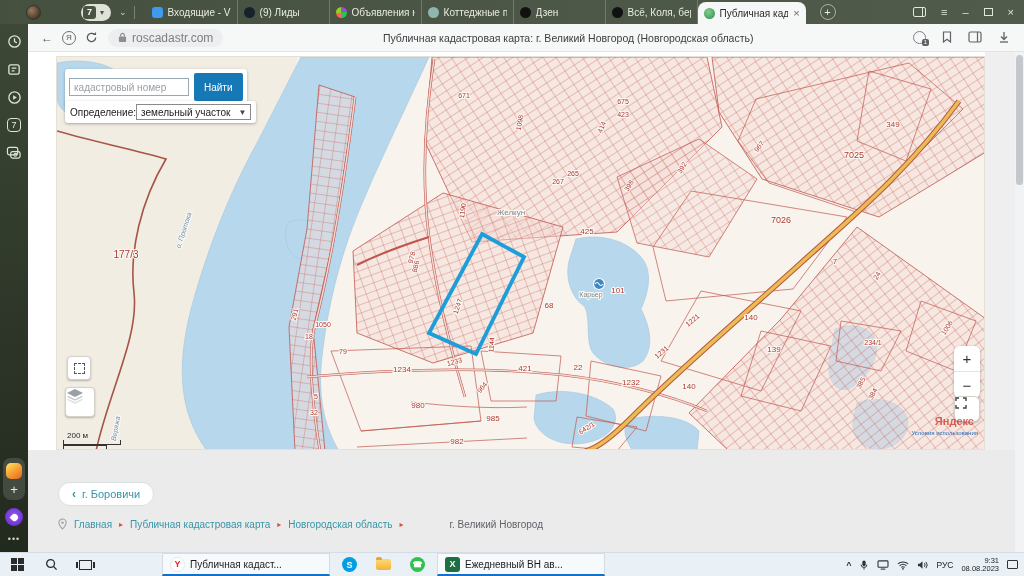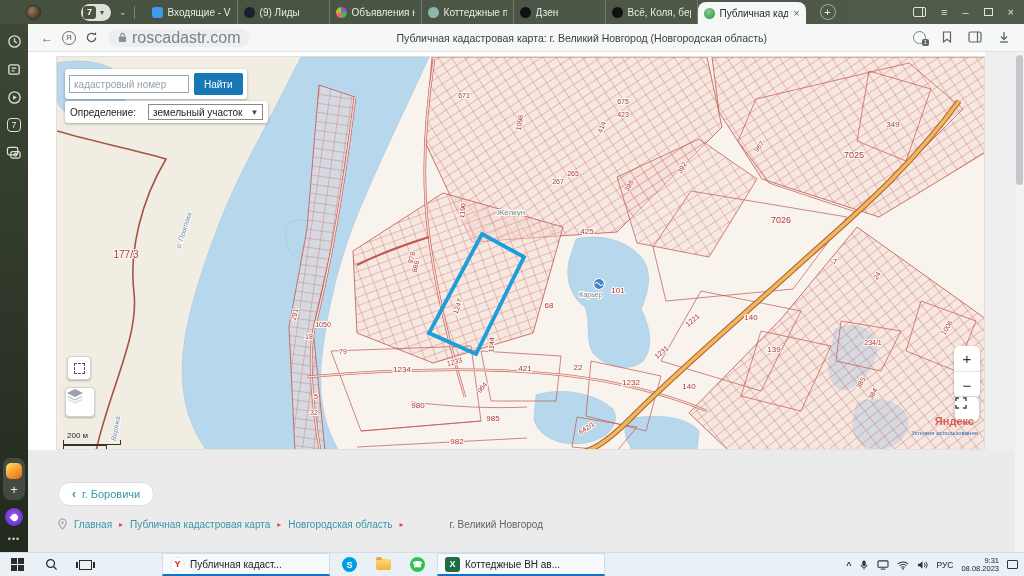--- a/index.html
+++ b/index.html
@@ -46,21 +46,21 @@
   .panels-ic::after{content:"";position:absolute;right:2px;top:0;bottom:0;width:1.2px;background:#e3e6dd;}
 
   
   .toolbar{position:absolute;left:28px;top:24px;width:996px;height:28px;background:#f6f7f7;
     border-bottom:1px solid #e2e3e3;display:flex;align-items:center;color:#54575b;}
   .tb-ic{width:22px;display:flex;align-items:center;justify-content:center;font-size:12px;color:#55585c;flex:none;}
   .ya-circle{width:14px;height:14px;border:1.2px solid #6b6e72;border-radius:50%;
     font-size:8px;display:flex;align-items:center;justify-content:center;color:#55585c;}
   .urlchip{display:flex;align-items:center;gap:5px;background:#eceeef;border-radius:12px;
     height:18px;padding:0 10px;margin-left:6px;flex:none;}
-  .urlchip .url{font-size:16px;color:#7d8186;}
+  .urlchip .url{font-size:12px;color:#7d8186;}
   .page-title{flex:1;text-align:center;font-size:10.5px;color:#3c4043;white-space:nowrap;overflow:hidden;}
   .tb-right{display:flex;align-items:center;gap:16px;margin-right:14px;flex:none;}
   .blocker{position:relative;width:13px;height:13px;border:1.3px solid #7d8186;border-radius:50%;}
   .blocker .badge{position:absolute;right:-4px;bottom:-3px;background:#5f6368;color:#fff;
     font-size:6px;border-radius:2px;padding:0 2px;line-height:7px;}
 
   
   .sidebar{position:absolute;left:0;top:24px;width:28px;height:528px;
     background:linear-gradient(180deg,#3d4836,#2c3527 60%,#222a1e);display:flex;flex-direction:column;align-items:center;}
   .sb-ic{width:22px;height:22px;margin-top:6px;display:flex;align-items:center;justify-content:center;}
@@ -91,24 +91,24 @@
   .ml{fill:#ad3a31;paint-order:stroke;stroke:#fdf9f5;stroke-width:2px;text-anchor:middle;
     font-family:"Liberation Sans",sans-serif;}
   .ml.gray{fill:#80868b;}
   .ml.blue{fill:#6b8fae;font-style:italic;}
 
   .search-card{position:absolute;left:8px;top:12px;background:#fff;border-radius:3px;
     box-shadow:0 1px 3px rgba(0,0,0,.3);padding:4px;display:flex;align-items:center;gap:5px;}
   .search-input{width:120px;height:18px;border:1px solid #98a8b5;font-size:10px;padding:0 4px;
     font-family:"Liberation Sans",sans-serif;color:#333;}
   .search-input::placeholder{color:#9aa0a6;}
-  .search-btn{height:22px;background:#1678b5;color:#fff;border:none;border-radius:2px;
+  .search-btn{height:28px;background:#1678b5;color:#fff;border:none;border-radius:2px;
     font-size:10px;padding:0 10px;font-family:"Liberation Sans",sans-serif;}
   .filter-card{position:absolute;left:8px;top:44px;background:#fff;border-radius:3px;
-    box-shadow:0 1px 3px rgba(0,0,0,.3);padding:3px 5px;display:flex;align-items:center;gap:12px;font-size:10px;color:#222;}
+    box-shadow:0 1px 3px rgba(0,0,0,.3);padding:3px 5px;display:flex;align-items:center;gap:0;font-size:10px;color:#222;}
   .filter-select{display:flex;align-items:center;gap:8px;border:1px solid #8a8a8a;background:#fff;
     height:16px;padding:0 4px;font-size:10px;color:#222;}
   .filter-select .chev{font-size:8px;color:#444;}
 
   .map-btn{position:absolute;background:#fff;border:1px solid #d5d0c8;border-radius:4px;
     box-shadow:0 1px 2px rgba(0,0,0,.25);display:flex;align-items:center;justify-content:center;}
   .btn-measure{left:10px;top:299px;width:24px;height:24px;}
   .measure-ic{width:11px;height:11px;border:1.4px dashed #555;}
   .btn-layers{left:8px;top:330px;width:30px;height:30px;}
   .zoom-stack{position:absolute;left:897px;top:289px;width:26px;border-radius:6px;overflow:hidden;
@@ -552,21 +552,21 @@
         <div class="tk-app">
           <span class="folder-ic"></span>
 
         </div>
         <div class="tk-app">
           <span class="appic ic-whatsapp">☎</span>
 
         </div>
         <div class="tk-app active labeled">
           <span class="appic ic-excel">X</span>
-          <span class="applabel">Коттеджные ВН ав...</span>
+          <span class="applabel">Ежедневный ВН ав...</span>
         </div>
       </div>
     <div class="tray">
       <span class="tray-caret">^</span>
       <span class="tray-ic">
         <svg width="10" height="12" viewBox="0 0 12 13">
             <rect x="4" y="1" width="4" height="7" rx="2" fill="#333"></rect>
             <path d="M2.5 6a3.5 3.5 0 0 0 7 0M6 9.5V12" stroke="#333" stroke-width="1.1" fill="none"></path>
           </svg>
       </span>

